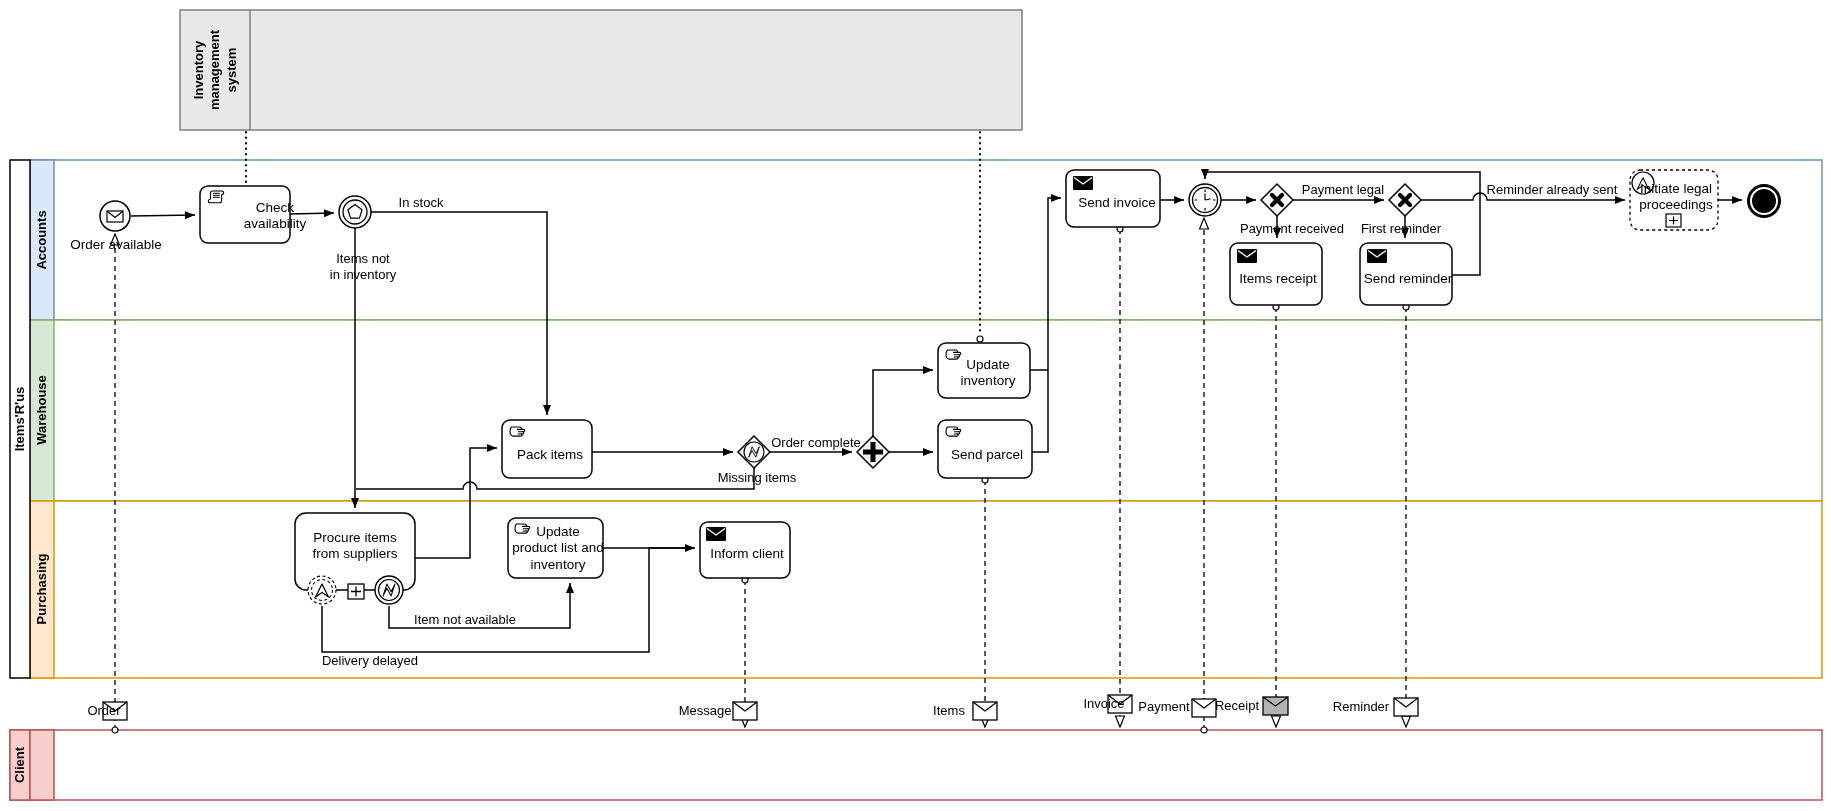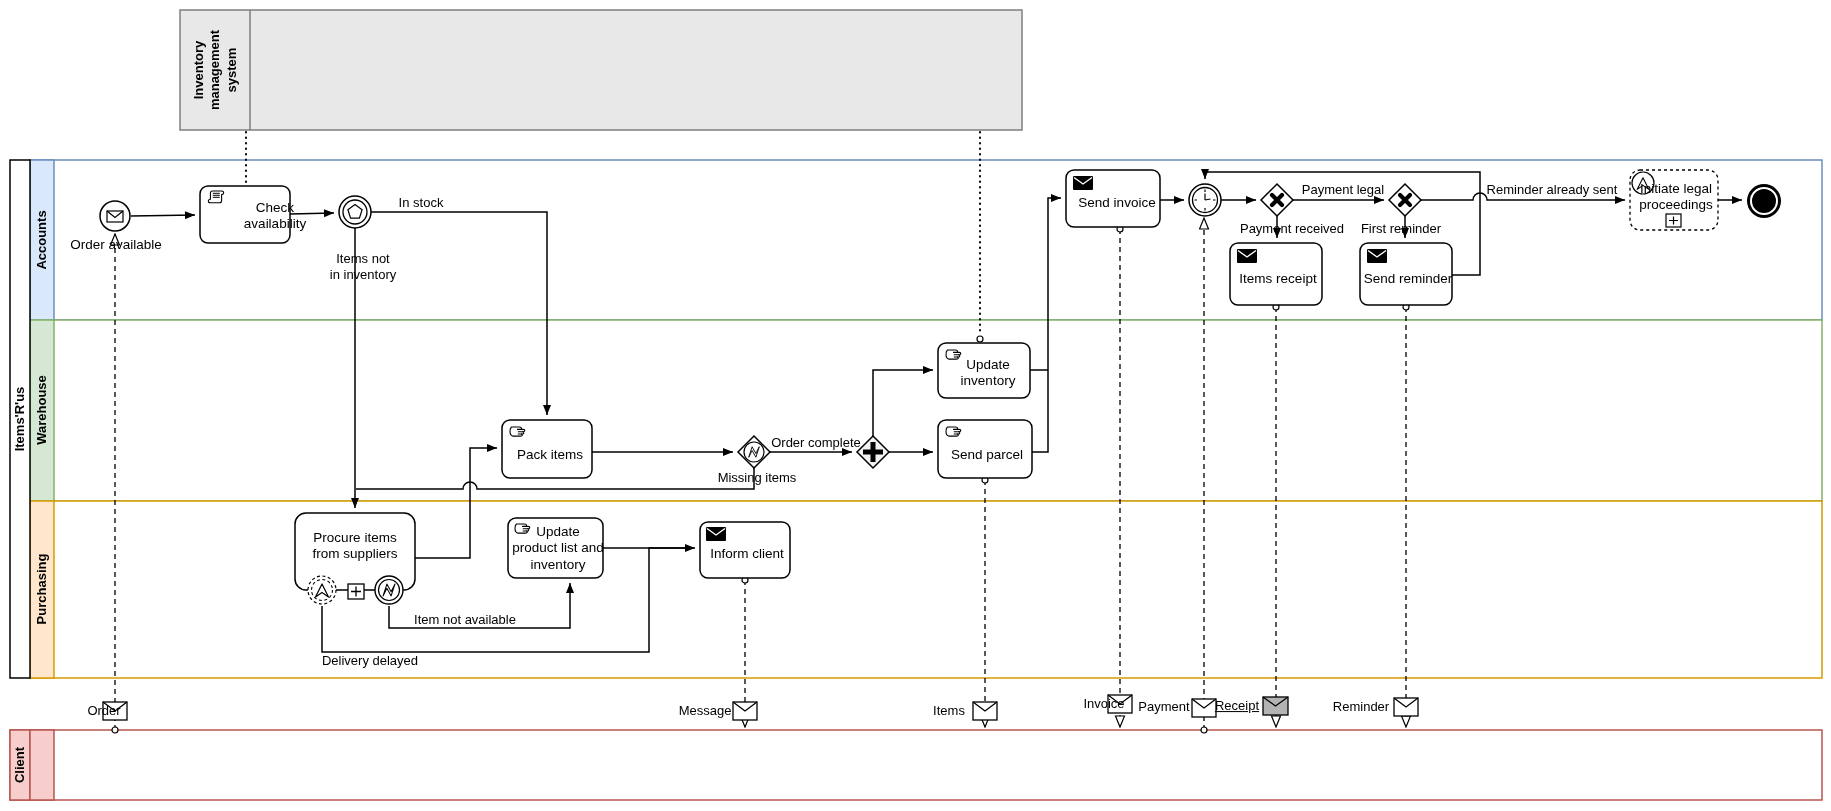--- a/index.html
+++ b/index.html
@@ -304,15 +304,15 @@
 <div class="lbl" style="left:1401px;top:229px;">First reminder</div>
 <div class="lbl" style="left:1552px;top:190px;">Reminder already sent</div>
 <div class="lbl" style="left:465px;top:620px;">Item not available</div>
 <div class="lbl" style="left:370px;top:661px;">Delivery delayed</div>
 
 <div class="lbl" style="left:80px;top:711px;margin-left:24px;">Order</div>
 <div class="lbl" style="left:705px;top:711px;">Message</div>
 <div class="lbl" style="left:949px;top:711px;">Items</div>
 <div class="lbl" style="left:1083px;top:704px;margin-left:21px;">Invoice</div>
 <div class="lbl" style="left:1164px;top:707px;">Payment</div>
-<div class="lbl" style="left:1237px;top:706px;text-decoration:underline;">Receipt</div>
+<div class="lbl" style="left:1237px;top:706px;">Receipt</div>
 <div class="lbl" style="left:1361px;top:707px;">Reminder</div>
 </div>
 
 </body></html>

